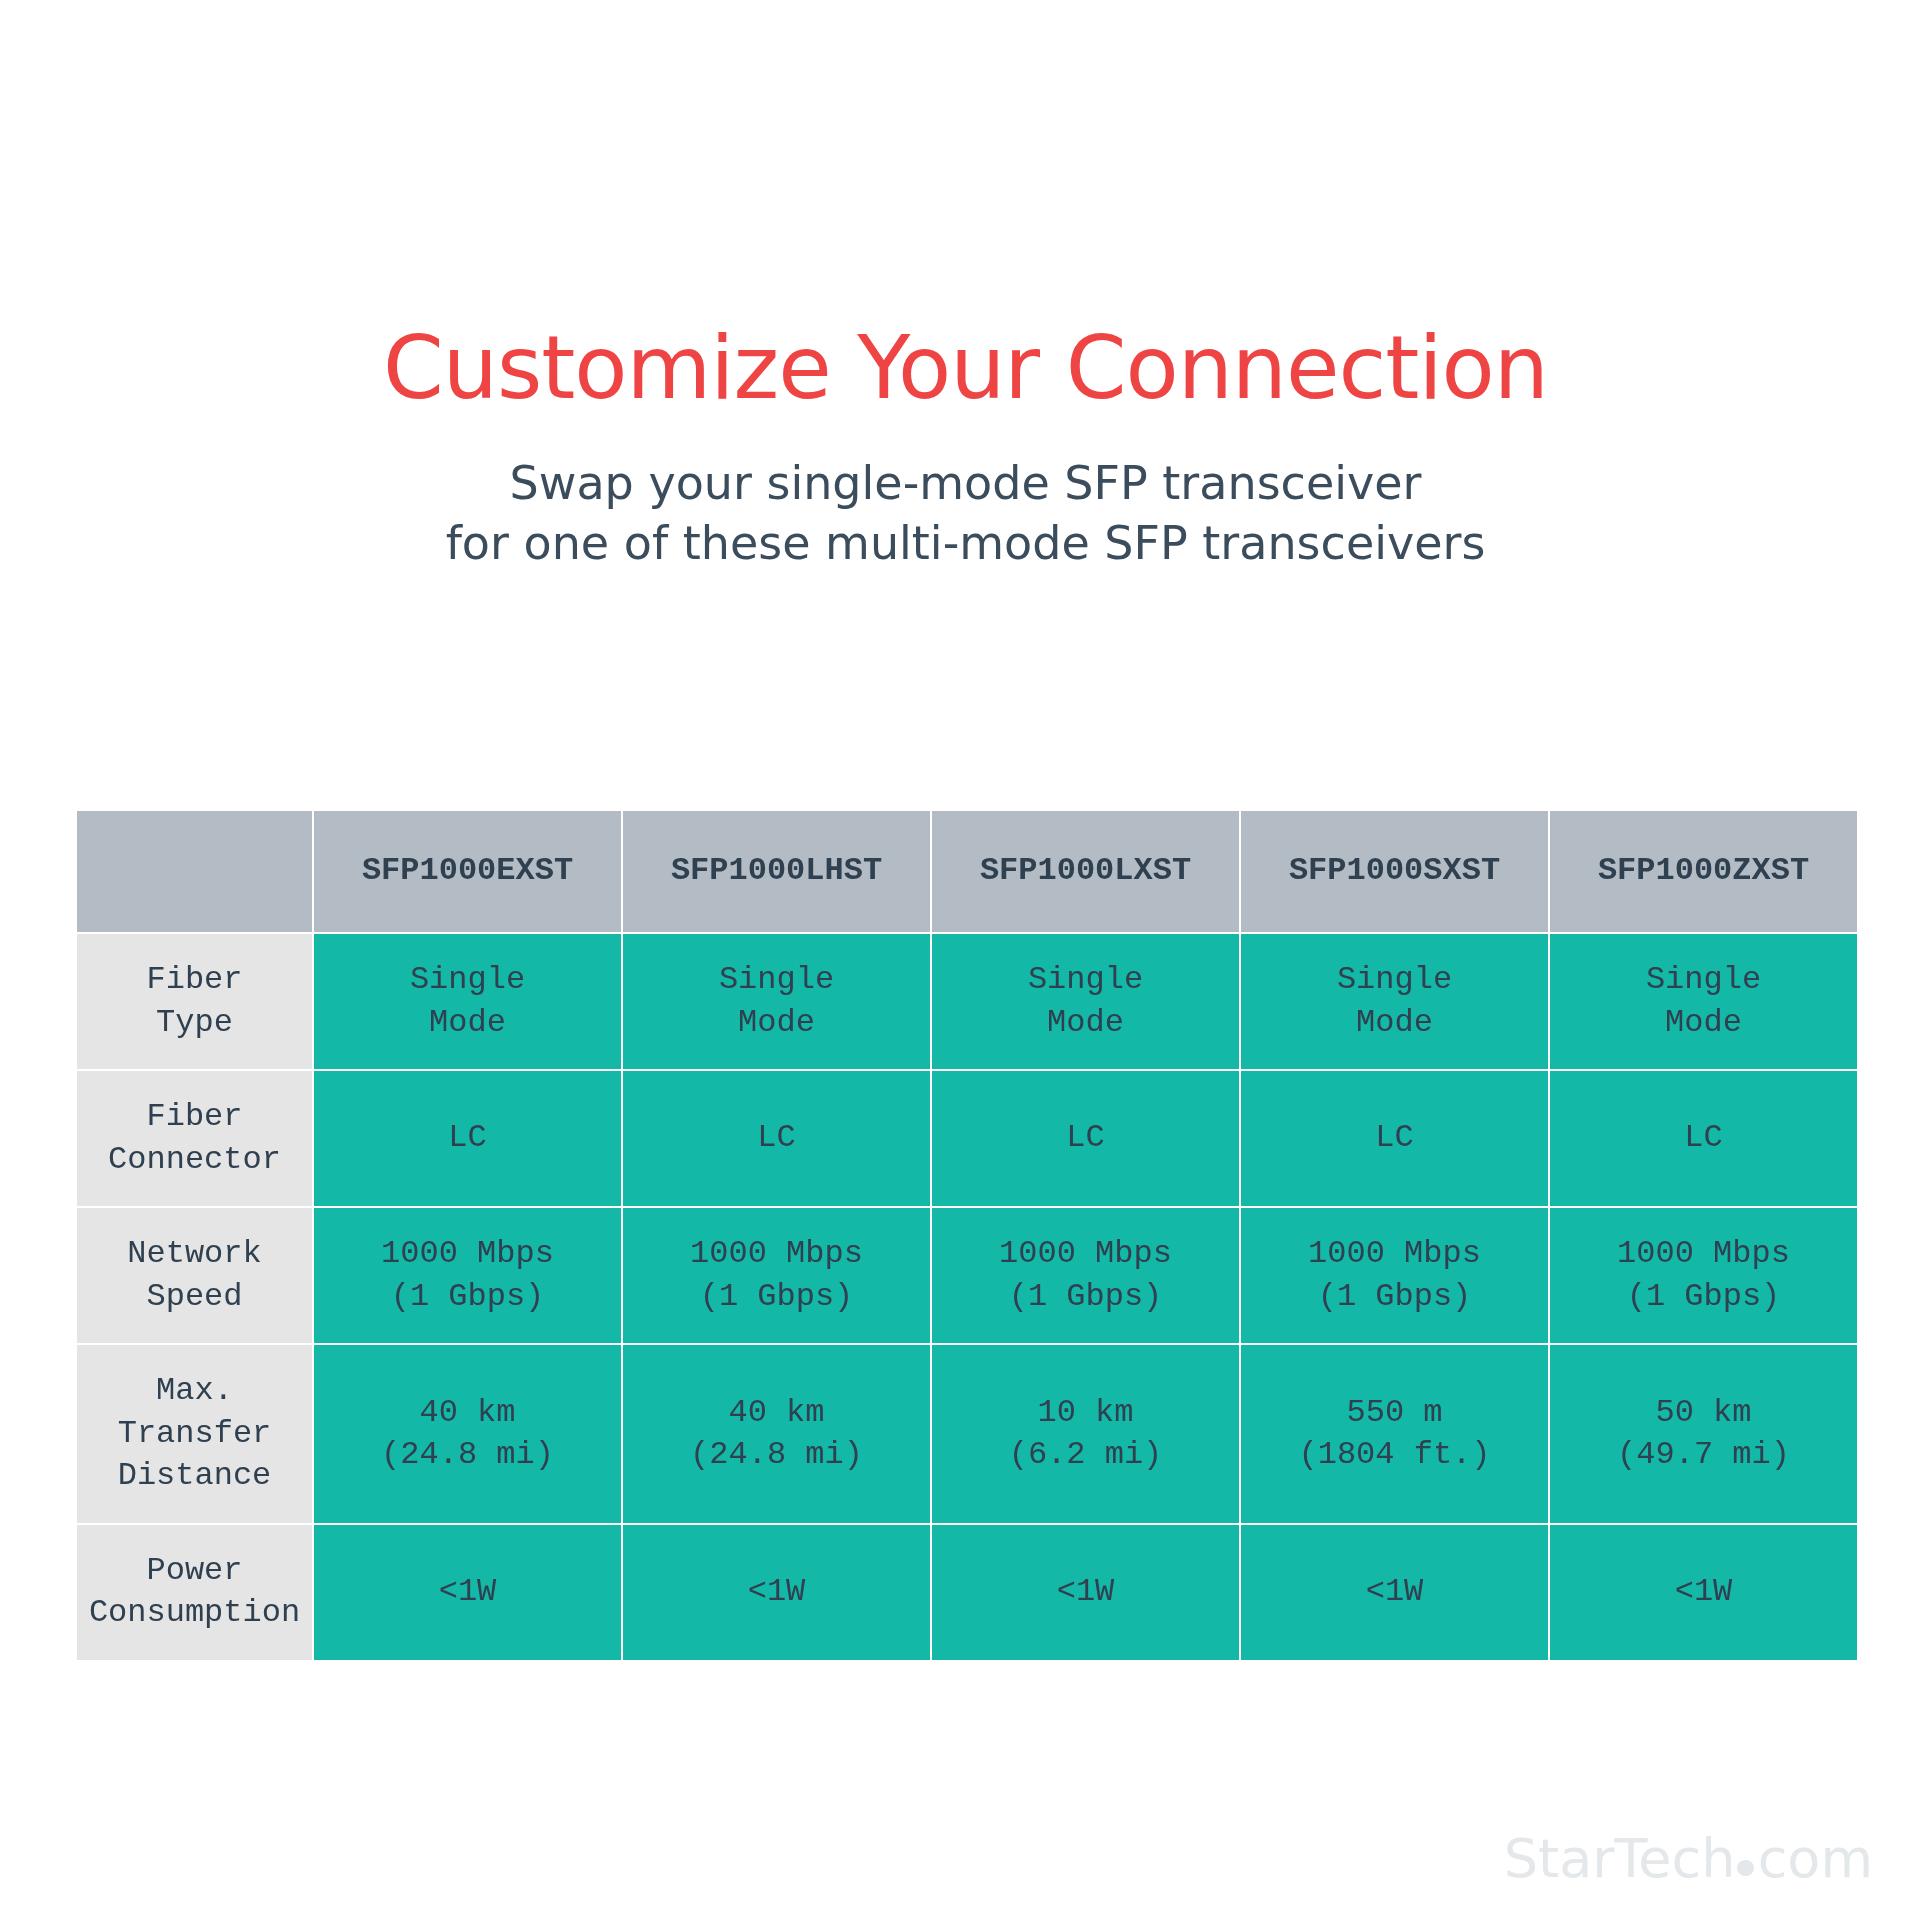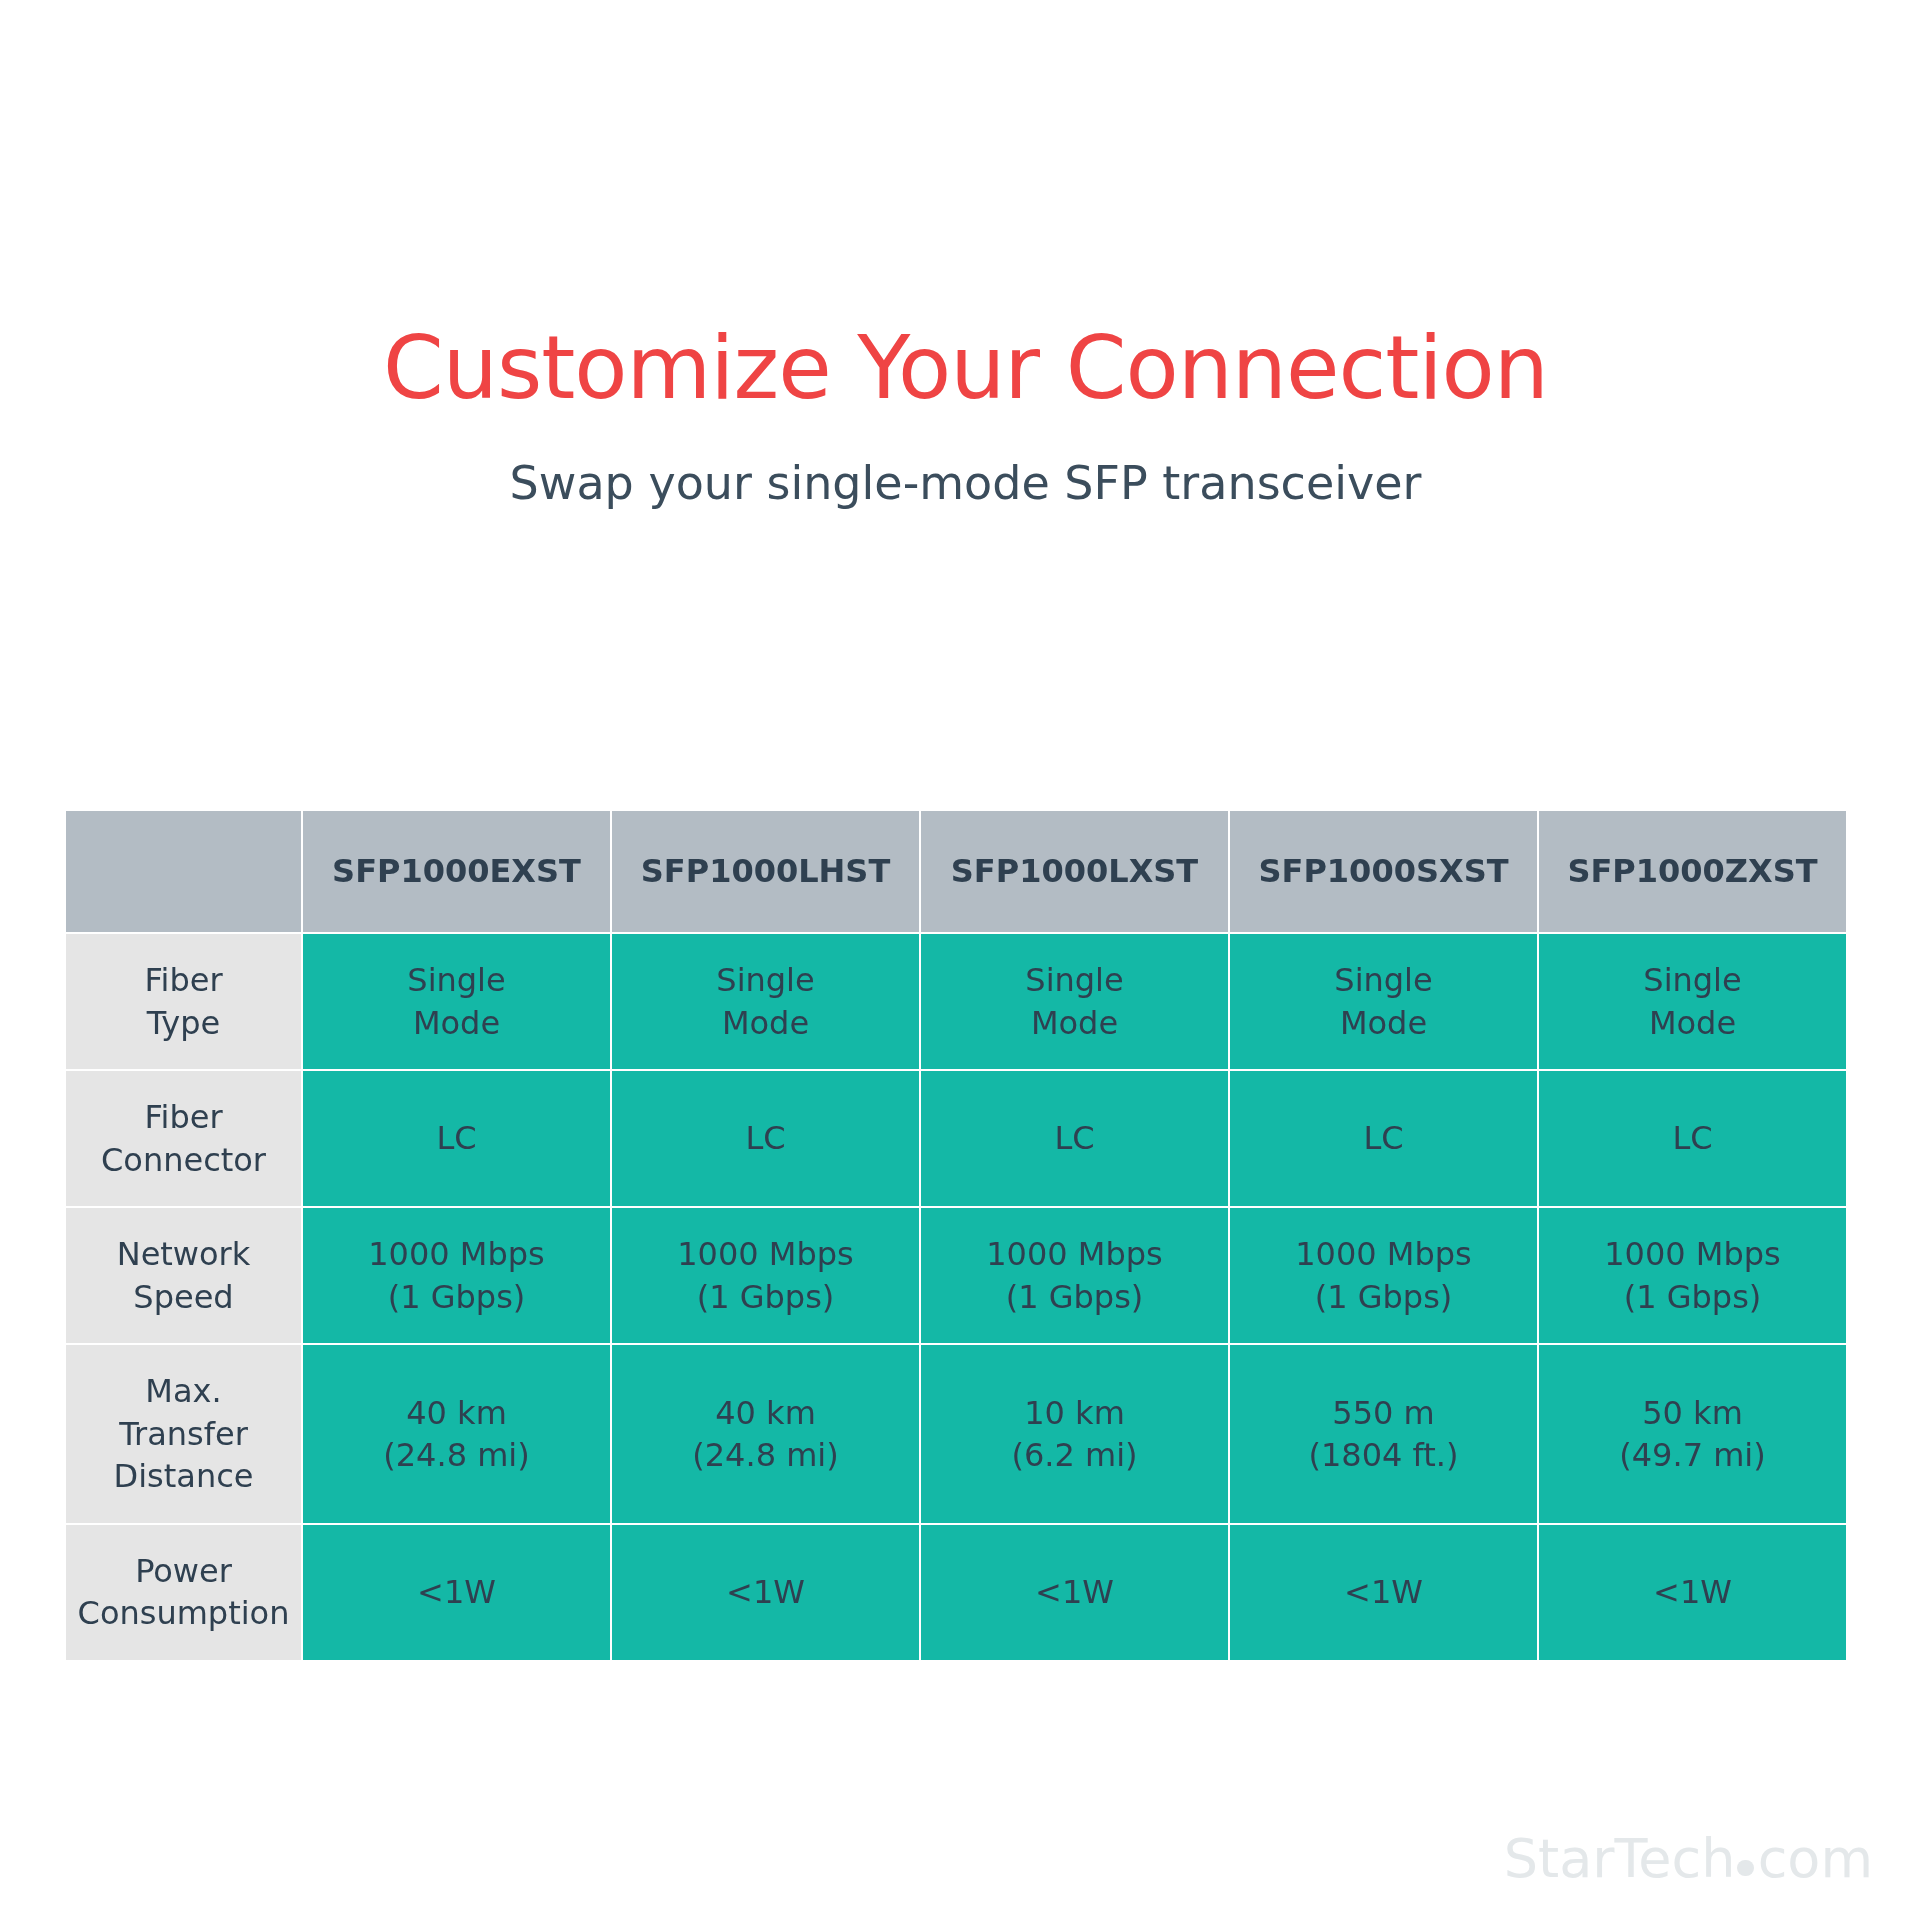--- a/index.html
+++ b/index.html
@@ -39,23 +39,24 @@
     color: #3b4d5c;
     line-height: 1.30;
     font-weight: 400;
   }
   .subtitle div {
     white-space: nowrap;
   }
 
   .table-wrap {
     position: absolute;
-    left: 64px;
+    left: 75px;
     top: 809px;
     width: 1781px;
+    font-family: Liberation Mono, monospace;
   }
   table.spec {
     border-collapse: collapse;
     width: 100%;
     table-layout: fixed;
   }
   table.spec th, table.spec td {
     text-align: center;
     vertical-align: middle;
     font-size: 32px;
@@ -113,20 +114,21 @@
 </style>
 </head>
 <body>
 
 <div class="page">
 
   <div class="header">
     <h1 class="title">Customize Your Connection</h1>
     <div class="subtitle">
       <div>Swap your single-mode SFP transceiver</div>
+      <div>for one of these multi-mode SFP transceivers</div>
     </div>
   </div>
 
   <div class="table-wrap">
     <table class="spec">
       <colgroup>
         <col class="col-label">
         <col class="col-data">
         <col class="col-data">
         <col class="col-data">

